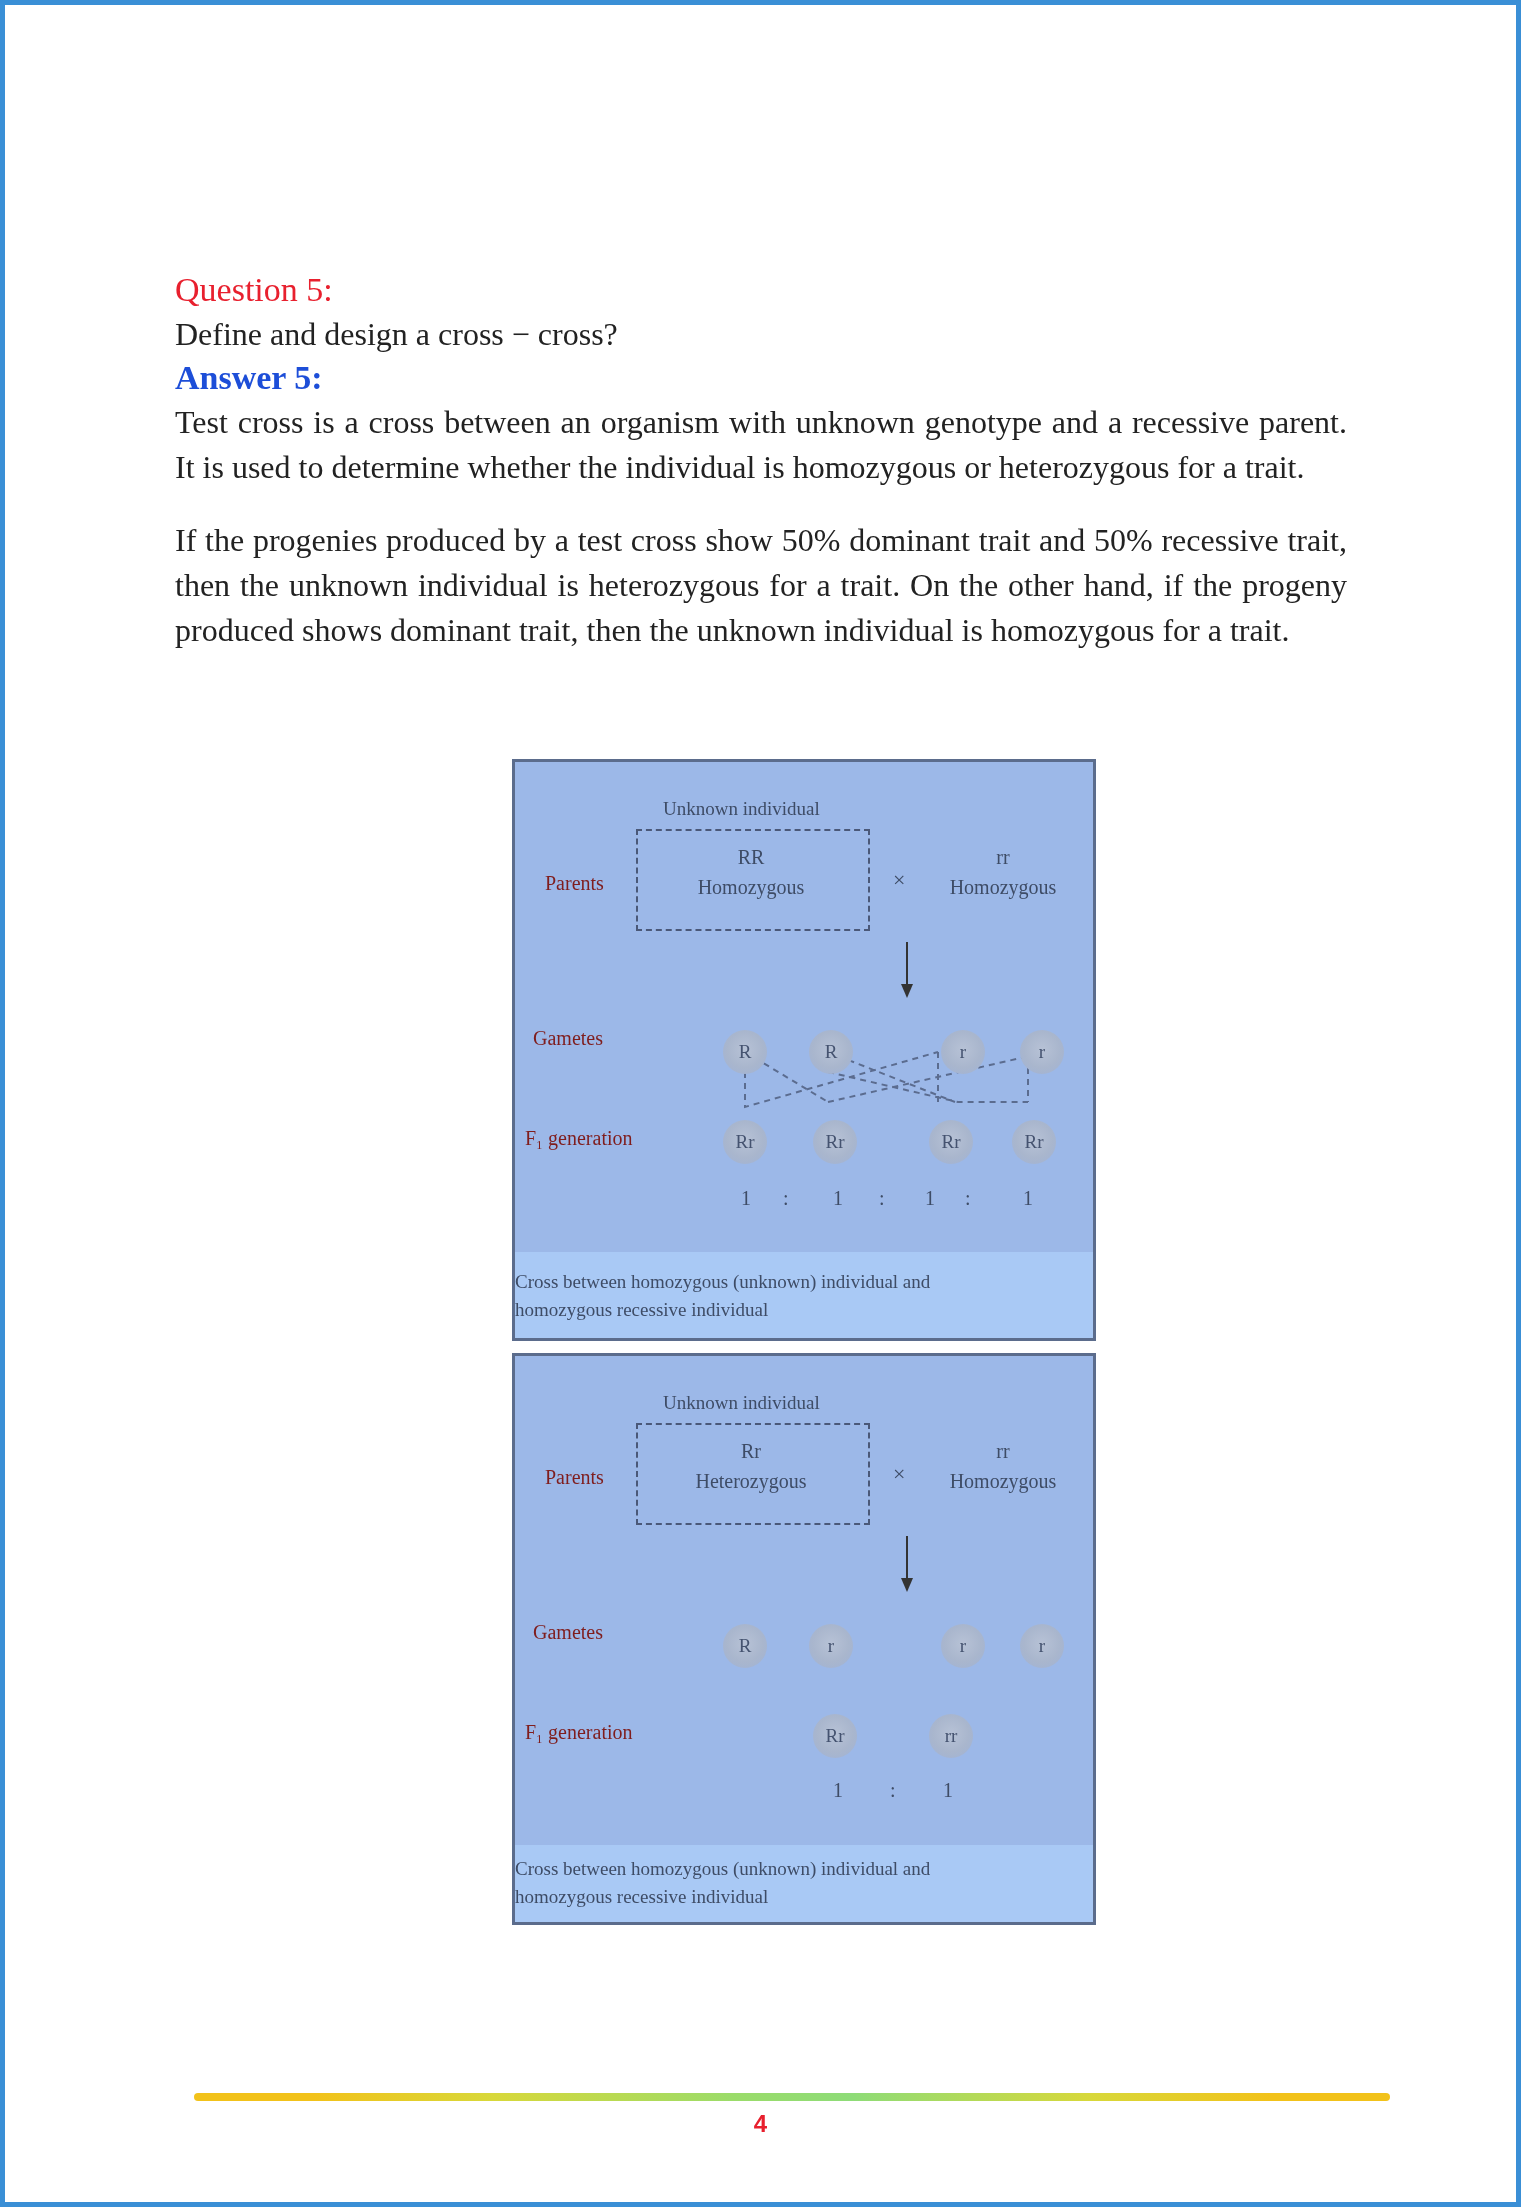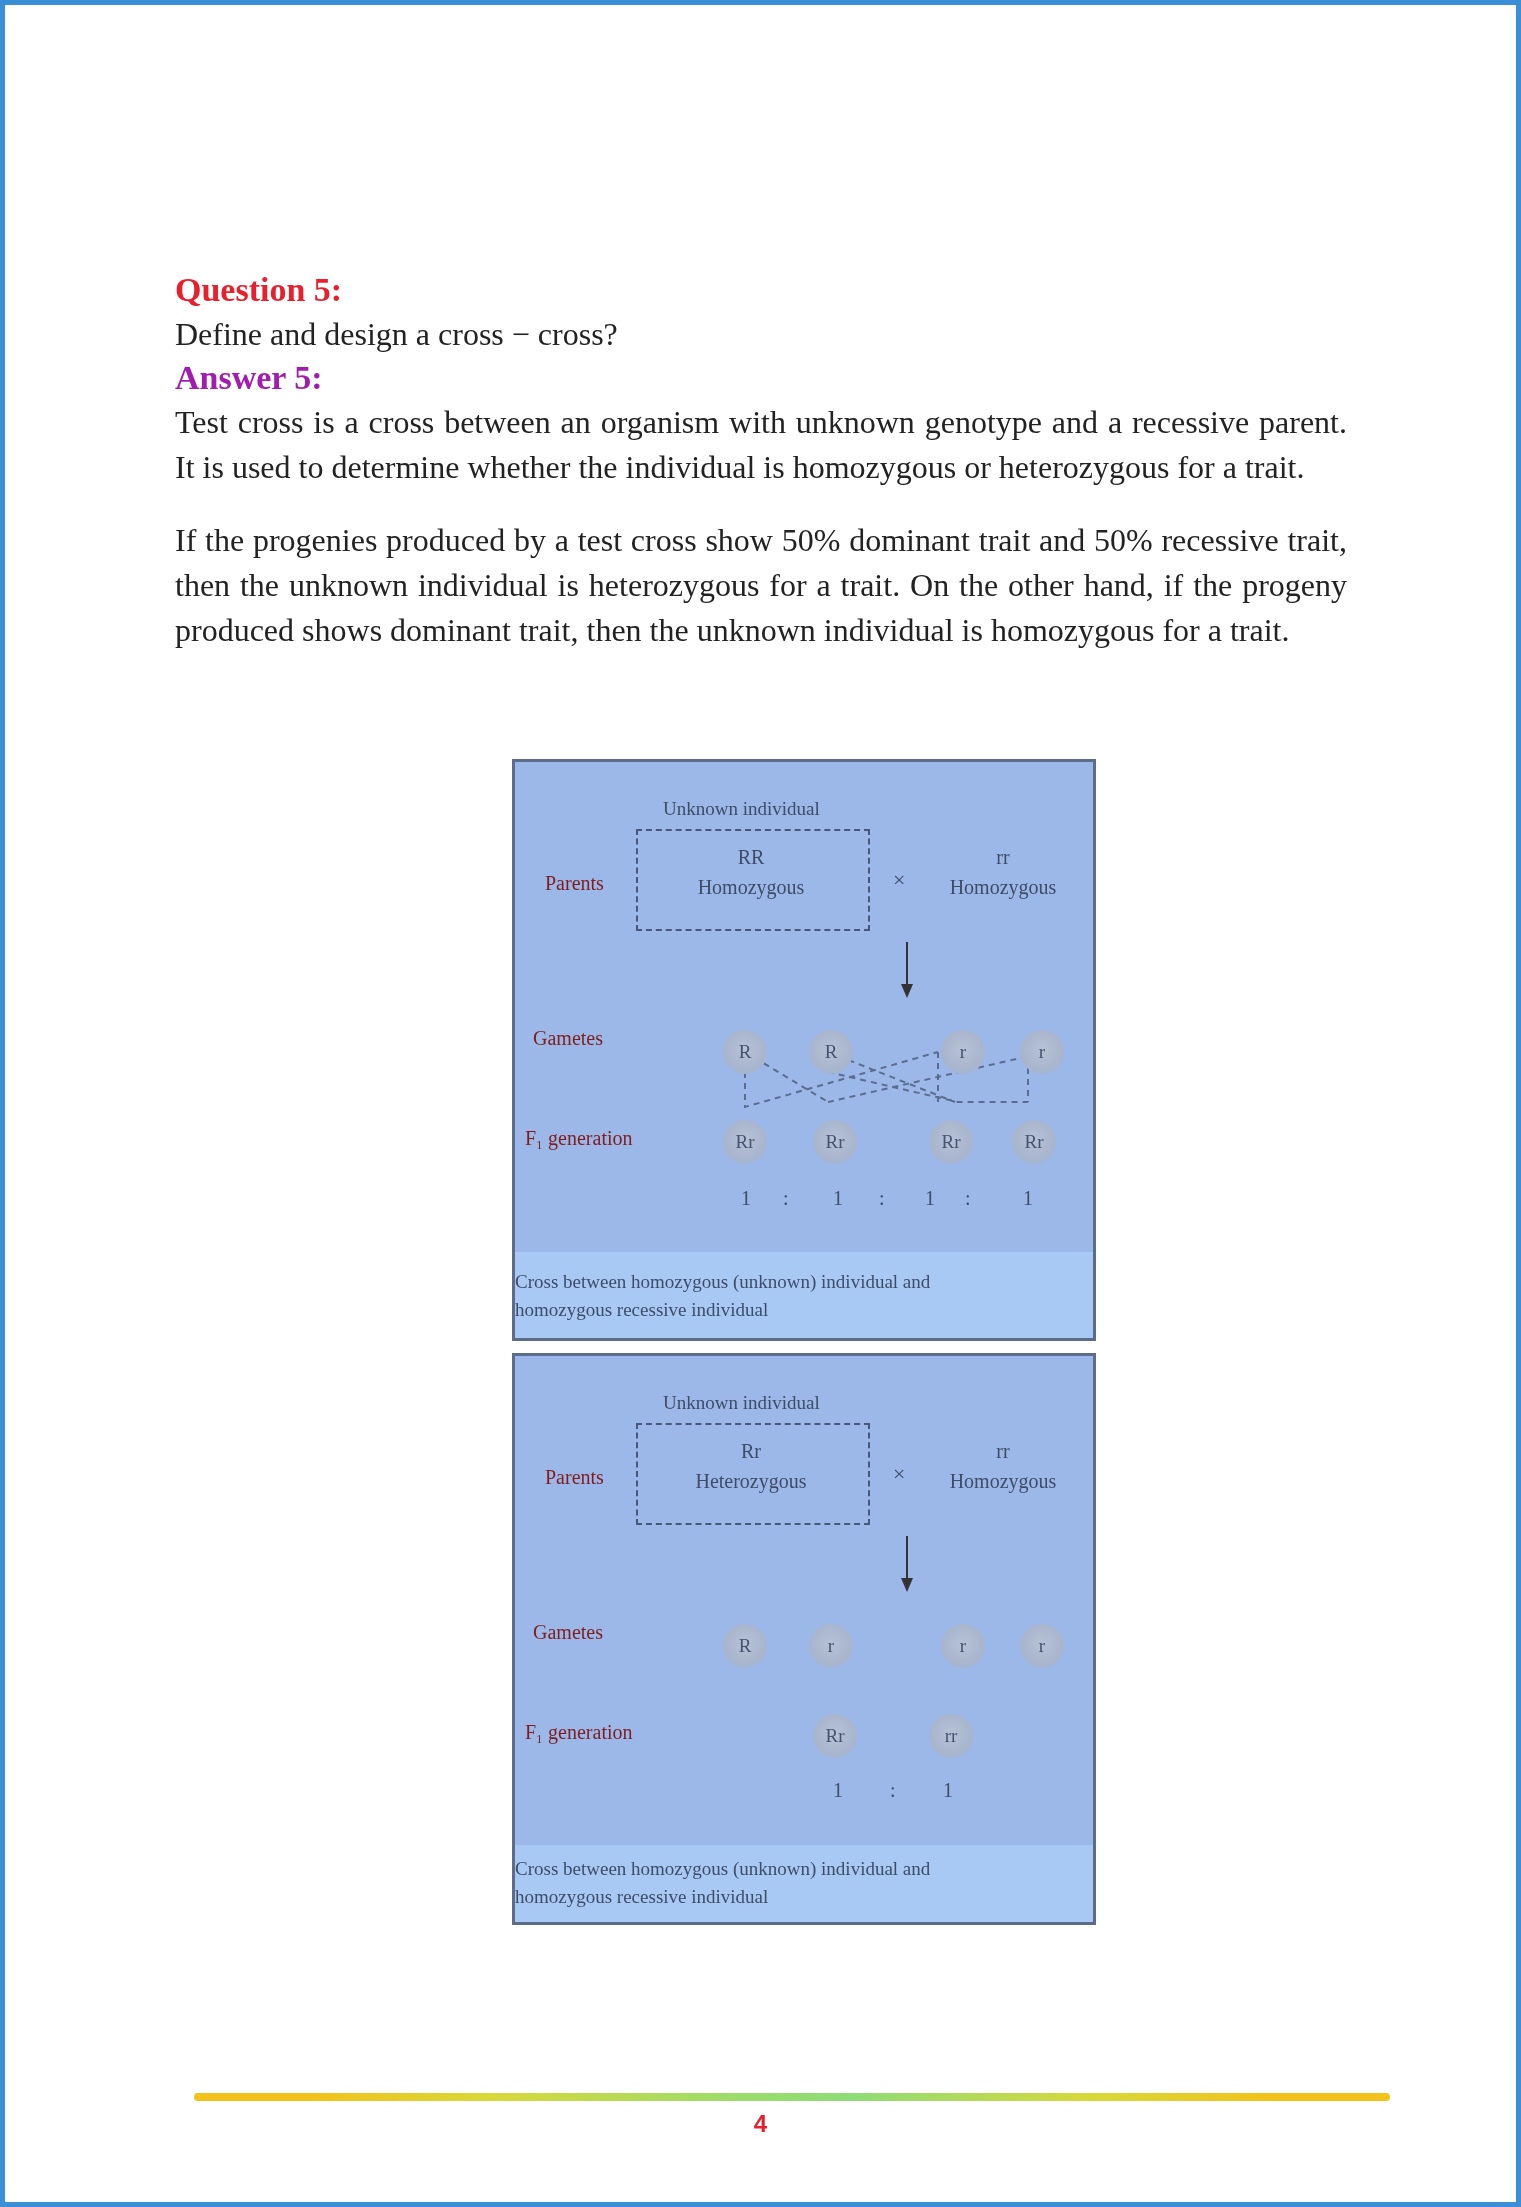--- a/index.html
+++ b/index.html
@@ -1,22 +1,22 @@
 <!DOCTYPE html>
 <html><head>
 <meta charset="utf-8">
 <style>
   html, body { margin:0; padding:0; }
   body { width:1521px; height:2207px; position:relative; background:#ffffff; overflow:hidden;
          font-family:"Liberation Serif", "DejaVu Serif", serif; }
   .frame { position:absolute; left:0; top:0; width:1521px; height:2207px; box-sizing:border-box;
            border:5px solid #3a8fd6; pointer-events:none; }
   .qa { position:absolute; left:175px; top:268px; width:1172px; color:#222; }
-  .q-head { color:#e8202e; font-weight:bold; font-size:34px; line-height:44px; }
-  .a-head { color:#a21caf; font-weight:bold; font-size:34px; line-height:44px; }
+  .q-head { color:#e8202e; font-weight:normal; font-size:34px; line-height:44px; }
+  .a-head { color:#1d4ed8; font-weight:bold; font-size:34px; line-height:44px; }
   .q-text { font-size:32px; line-height:44px; }
   .para { font-size:32px; line-height:45px; text-align:justify; margin:0; }
   .para.last { text-align-last:left;margin-top:28px; }
 
   .diagram { position:absolute; left:512px; width:584px; box-sizing:border-box;
              border:3px solid #5b6c8c; background:#9cb8e8; font-family:"Liberation Serif", serif; color:#3a4a6a; }
   #d1 { top:759px; height:582px; }
   #d2 { top:1353px; height:572px; }
   .d-abs { position:absolute; }
   .lbl { font-size:20px; color:#7f1d1d; }

